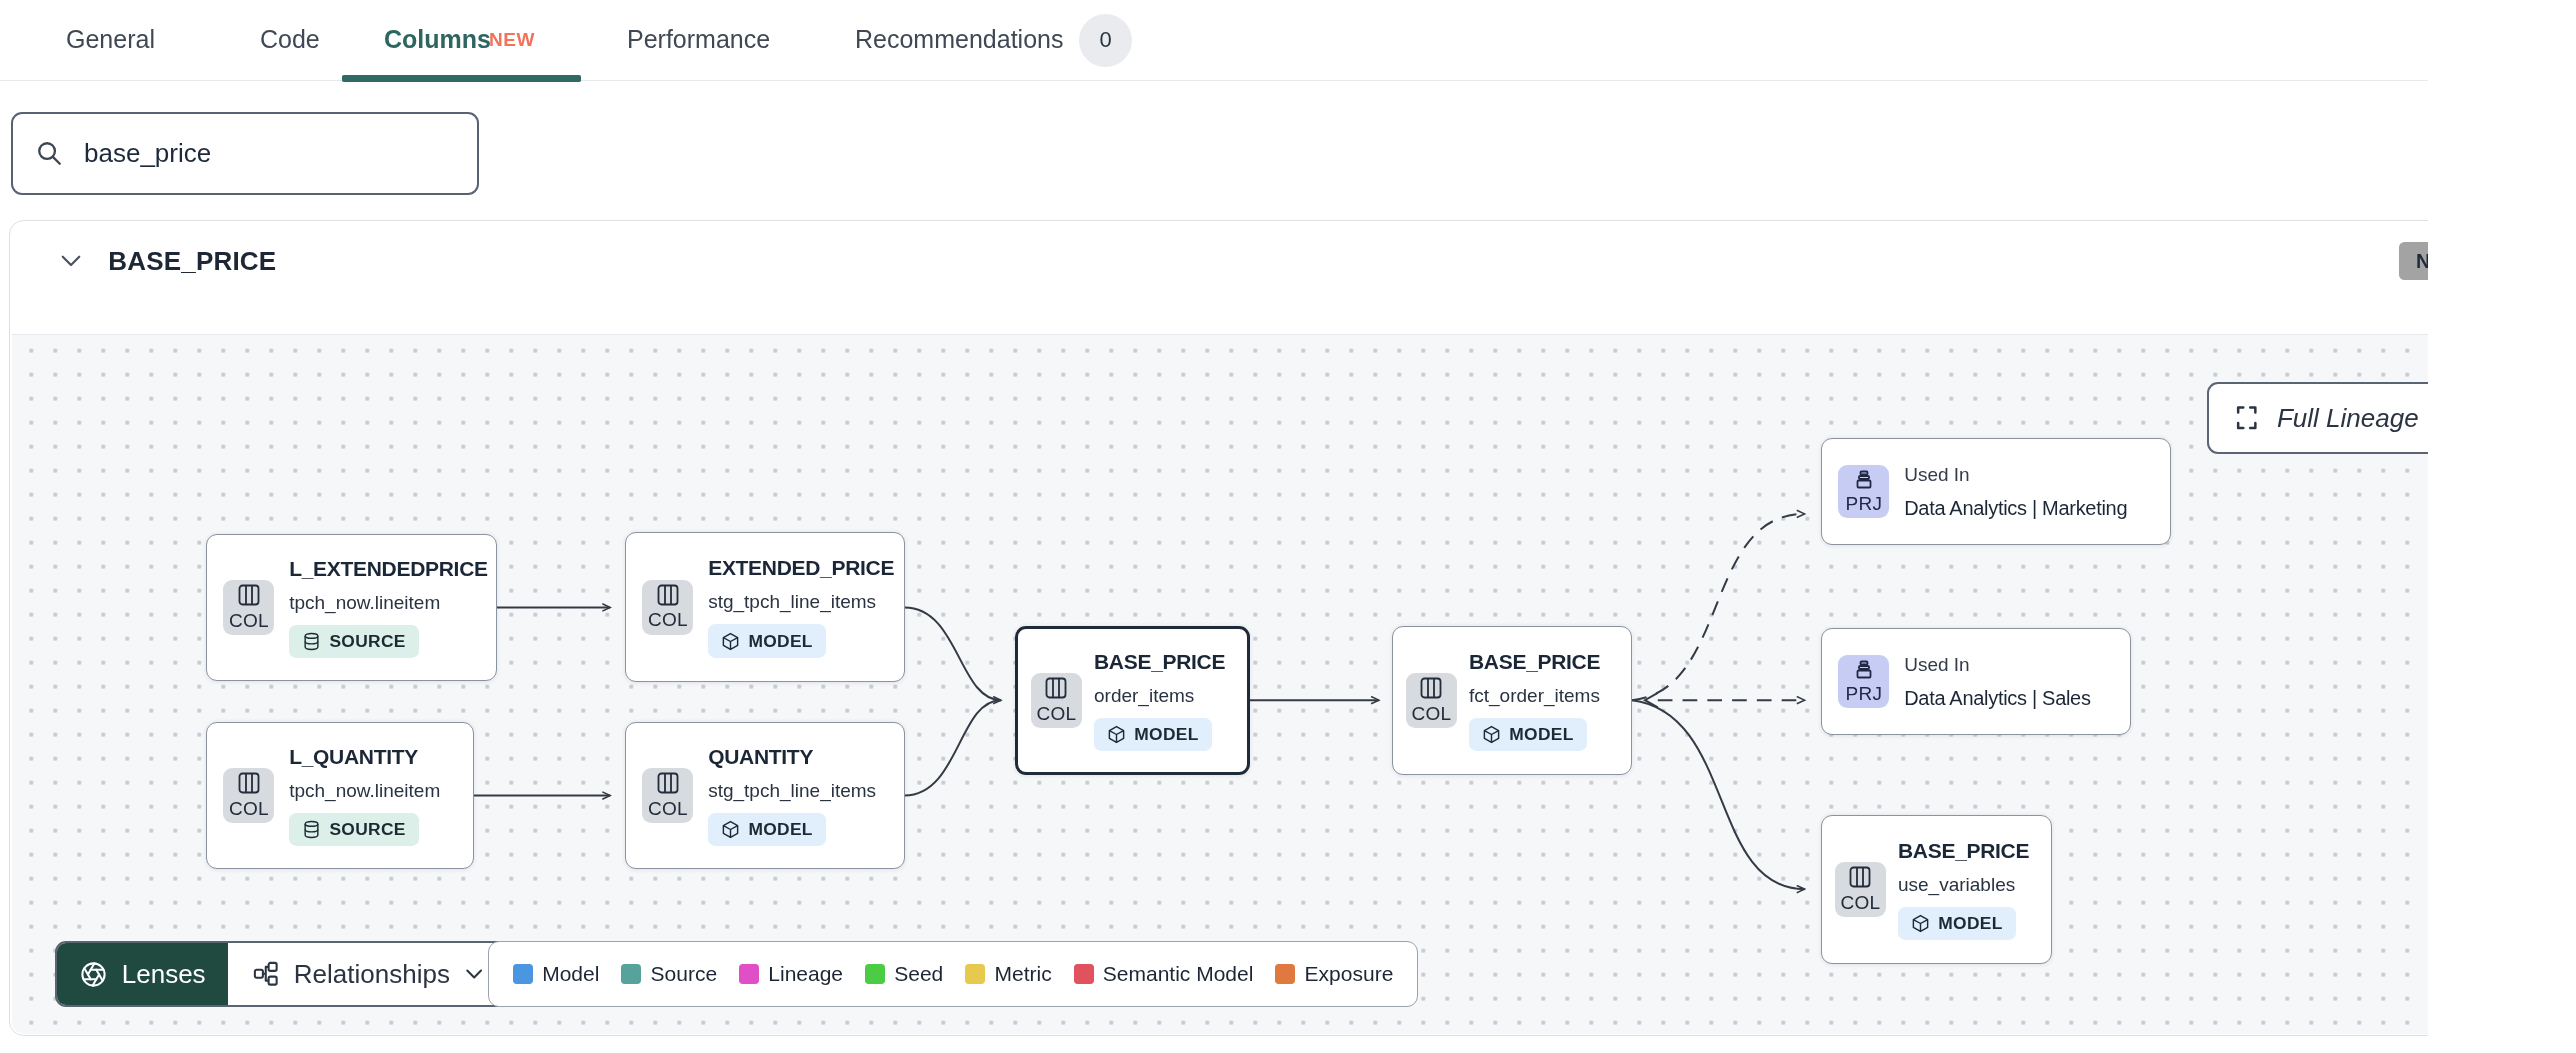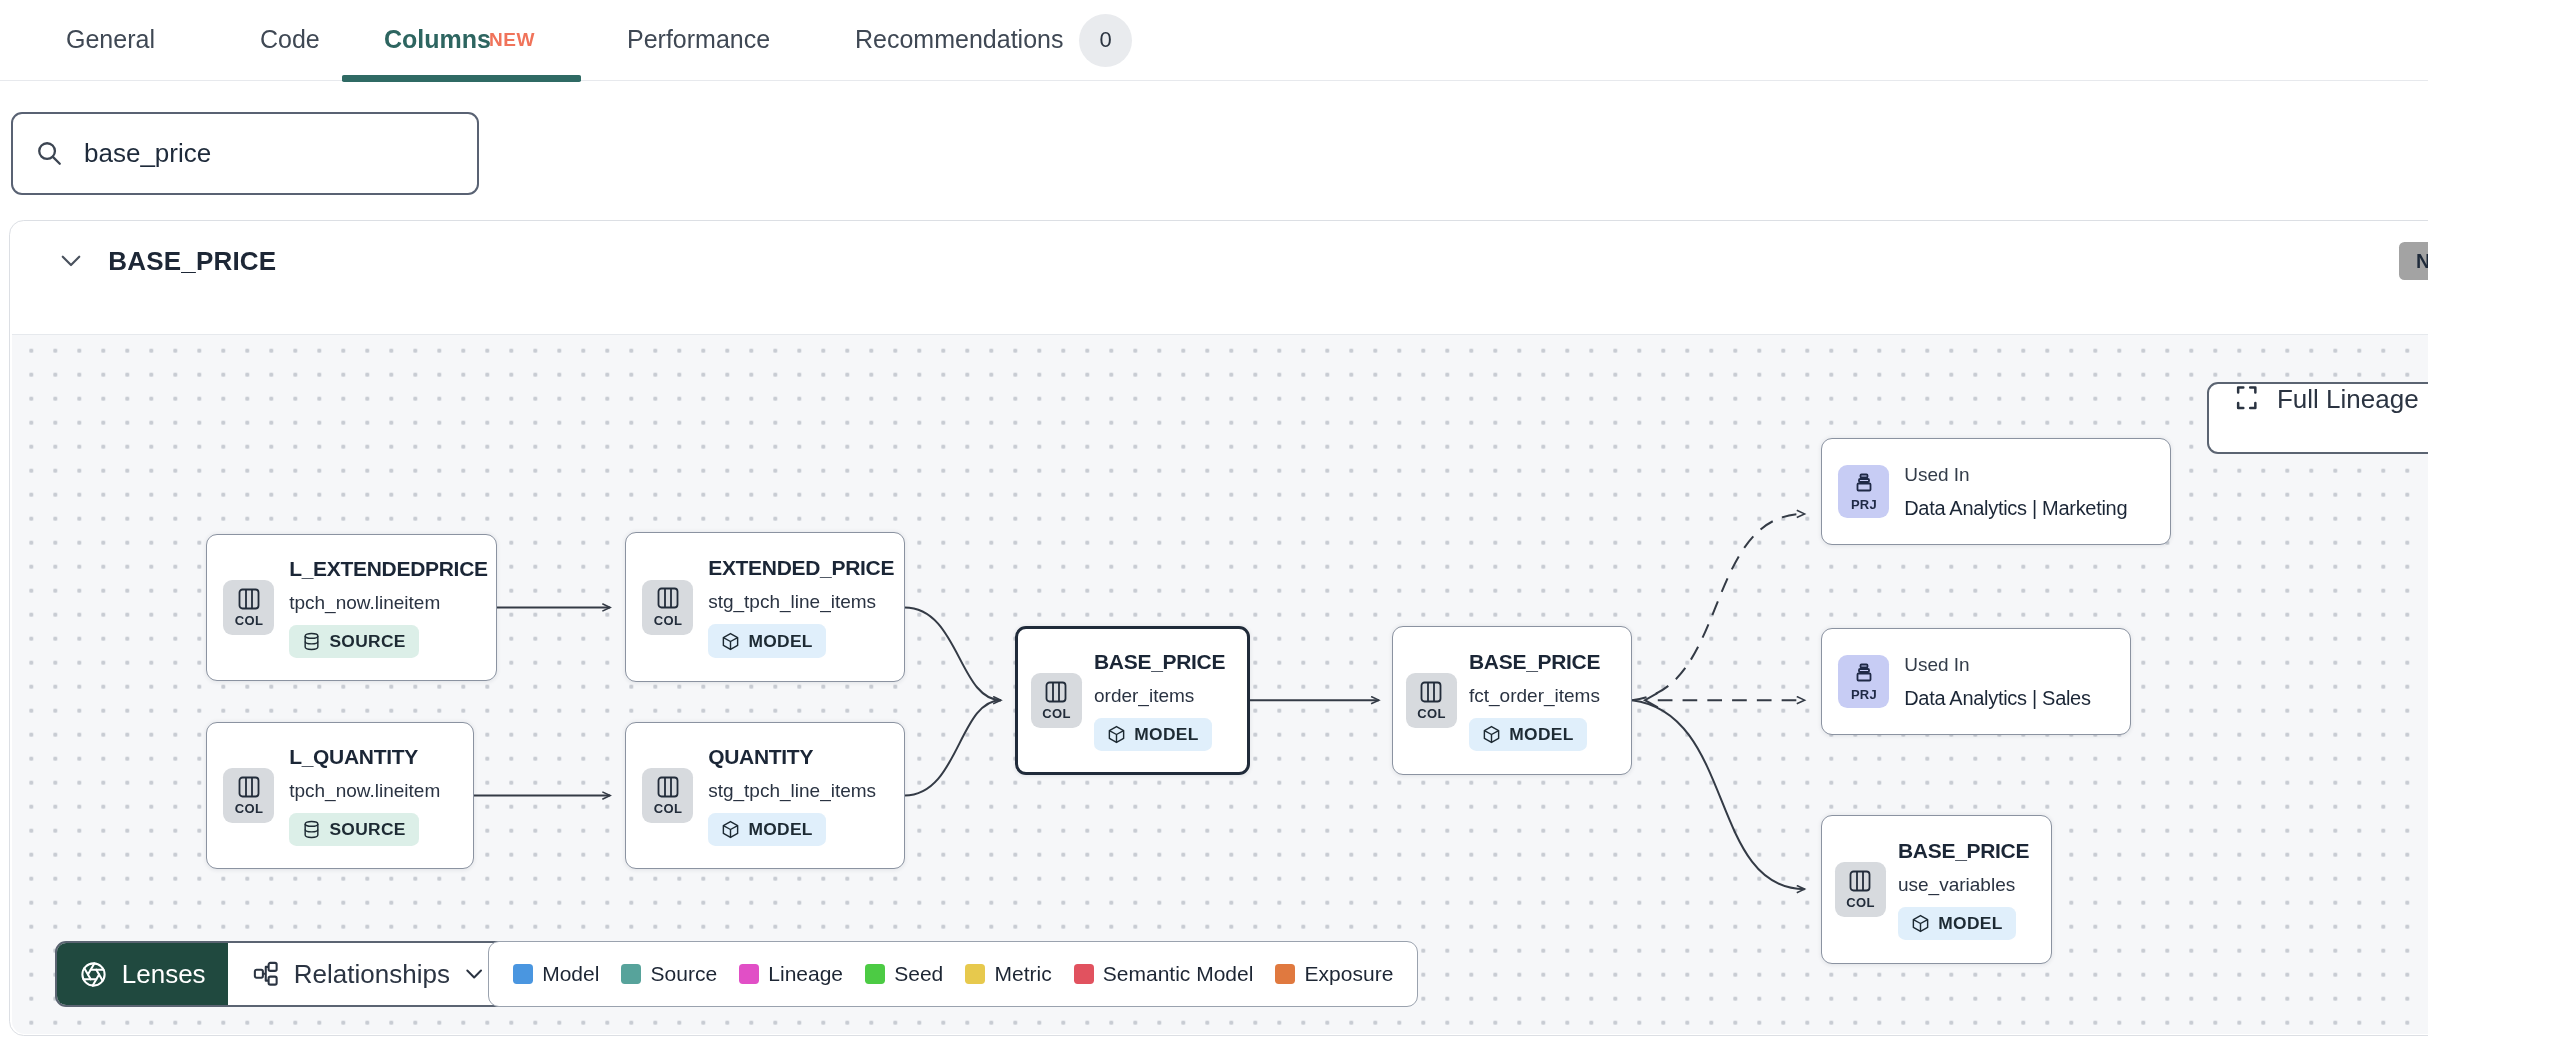--- a/index.html
+++ b/index.html
@@ -65,37 +65,37 @@
   .n6 { left:1809px; top:103px; width:350px; height:107px; }
   .n7 { left:1809px; top:293px; width:310px; height:107px; }
   .n8 { left:1809px; top:480px; width:231px; height:149px; padding:0 13px; gap:12px; }
 
   .col-chip { width:51px; height:55px; background:#d7dade; border-radius:9.2px; flex-shrink:0;
     display:flex; flex-direction:column; align-items:center; justify-content:center; gap:2.8px;
     color:#222c3a; }
   .prj-chip { width:51px; height:53px; background:#c7ccf4; border-radius:9.2px; flex-shrink:0;
     display:flex; flex-direction:column; align-items:center; justify-content:center; gap:1.8px;
     color:#1f2946; }
-  .chip-label { font-size:13px; font-weight:700; letter-spacing:0.3px; }
+  .chip-label { font-size:19px; font-weight:400; letter-spacing:0.3px; }
 
   .node-text { display:flex; flex-direction:column; gap:11px; min-width:0; }
   .node-title { font-size:21px; font-weight:600; color:#1b2636; letter-spacing:-0.3px; white-space:nowrap; }
   .node-sub { font-size:19px; color:#2a3342; white-space:nowrap; }
   .res-badge { align-self:flex-start; display:flex; align-items:center; gap:8.3px;
     padding:6.4px 13px; border-radius:7.3px; font-size:17.4px; font-weight:600;
     color:#1d2a33; letter-spacing:0.3px; }
   .res-badge svg { flex-shrink:0; }
   .badge-source { background:#dcefe8; }
   .badge-model { background:#e0effb; }
   .usedin-label { font-size:19px; color:#333c49; }
   .usedin-name { font-size:20px; font-weight:500; color:#1b2636; letter-spacing:-0.3px; white-space:nowrap; }
 
   
   .btn { background:#fff; border:2.8px solid #5b6472; border-radius:11px;
-    display:flex; justify-content:center; cursor:pointer; color:#2b3442; }
+    display:flex; align-items:center; justify-content:center; cursor:pointer; color:#2b3442;font-style:italic; }
   .full-lineage { position:absolute; left:2195px; top:47px; height:72px; padding:0 24px;
     gap:16.5px; font-size:26px; font-weight:500; }
   .refresh { position:absolute; left:2429px; top:47px; width:73px; height:72px; }
 
   .lenses-group { position:absolute; left:43px; top:606px; height:66px; display:flex;
     border:2.8px solid #5b6472; border-radius:11px; overflow:hidden; background:#fff; }
   .lenses-btn { background:#20493f; color:#fff; display:flex; align-items:center;
     gap:13.8px; padding:8px 22px; font-size:26px; font-weight:500; cursor:pointer; }
   .rel-btn { display:flex; align-items:center; gap:14.7px; padding:0 24px;
     font-size:26px; color:#2b3442; cursor:pointer; background:#fff; }

